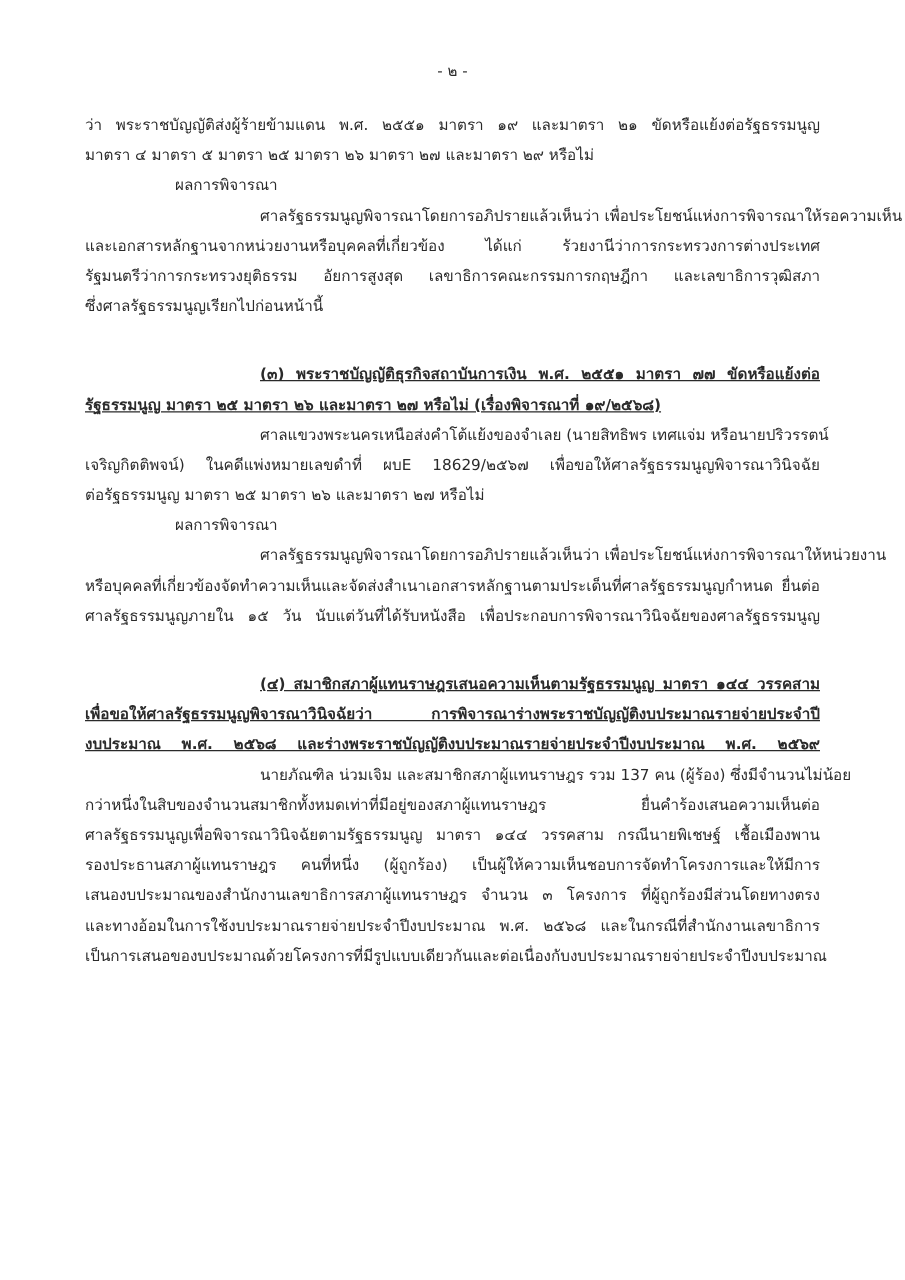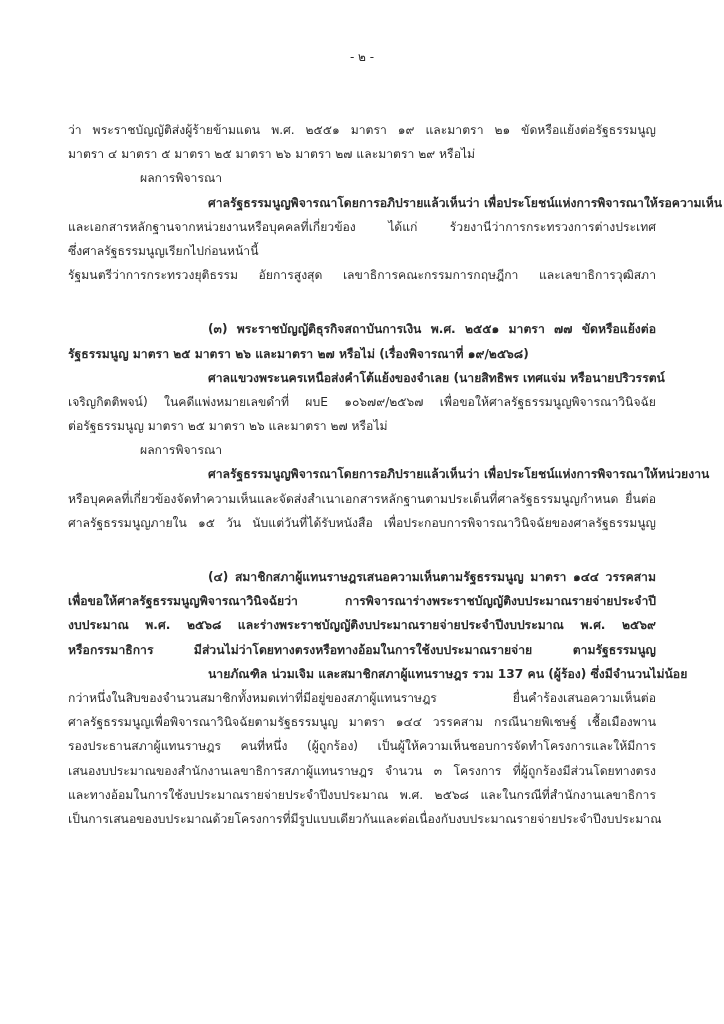--- a/index.html
+++ b/index.html
@@ -31,36 +31,36 @@
       font-size: 12px;
       line-height: 18px;
     }
     .body {
       position: absolute;
       left: 68px;
       top: 88px;
       width: 588px;
       font-size: 12.2px;
       line-height: 24.2px;
-      margin-top: 30px;
     }
     .line {
       display: block;
       white-space: nowrap;
       text-align: justify;
       text-align-last: justify;
       height: 24.2px;
     }
     .line.last {
       text-align-last: left;
     }
     .indent1 { padding-left: 72px; }
-    .indent2 { padding-left: 140px; font-weight: bold; }
+    .indent2 { padding-left: 140px; }
     .heading {
       font-weight: bold;
+      text-decoration: underline;
     }
     .underline {
       text-underline-offset: 3px;
     }
     .gap-lg { height: 30px; }
   </style>
 </head>
 <body>
 
 <div class="page">
@@ -68,45 +68,44 @@
   <div class="page-number">- ๒ -</div>
 
   <div class="body">
 
     <div>
       <span class="line">ว่า พระราชบัญญัติส่งผู้ร้ายข้ามแดน พ.ศ. ๒๕๕๑ มาตรา ๑๙ และมาตรา ๒๑ ขัดหรือแย้งต่อรัฐธรรมนูญ</span>
       <span class="line last">มาตรา ๔ มาตรา ๕ มาตรา ๒๕ มาตรา ๒๖ มาตรา ๒๗ และมาตรา ๒๙ หรือไม่</span>
       <span class="line last indent1"><span class="underline">ผลการพิจารณา</span></span>
       <span class="line indent2">ศาลรัฐธรรมนูญพิจารณาโดยการอภิปรายแล้วเห็นว่า เพื่อประโยชน์แห่งการพิจารณาให้รอความเห็น</span>
       <span class="line">และเอกสารหลักฐานจากหน่วยงานหรือบุคคลที่เกี่ยวข้อง ได้แก่ รัวยงานีว่าการกระทรวงการต่างประเทศ</span>
+      <span class="line">รัฐมนตรีว่าการกระทรวงยุติธรรม อัยการสูงสุด เลขาธิการคณะกรรมการกฤษฎีกา และเลขาธิการวุฒิสภา</span>
       <span class="line last">ซึ่งศาลรัฐธรรมนูญเรียกไปก่อนหน้านี้</span>
-      <span class="line">รัฐมนตรีว่าการกระทรวงยุติธรรม อัยการสูงสุด เลขาธิการคณะกรรมการกฤษฎีกา และเลขาธิการวุฒิสภา</span>
     </div>
 
     <div class="gap-lg"></div>
 
     <div>
       <span class="line heading indent2">(๓) พระราชบัญญัติธุรกิจสถาบันการเงิน พ.ศ. ๒๕๕๑ มาตรา ๗๗ ขัดหรือแย้งต่อ</span>
       <span class="line last heading">รัฐธรรมนูญ มาตรา ๒๕ มาตรา ๒๖ และมาตรา ๒๗ หรือไม่ (เรื่องพิจารณาที่ ๑๙/๒๕๖๘)</span>
       <span class="line indent2">ศาลแขวงพระนครเหนือส่งคำโต้แย้งของจำเลย (นายสิทธิพร เทศแจ่ม หรือนายปริวรรตน์</span>
-      <span class="line">เจริญกิตติพจน์) ในคดีแพ่งหมายเลขดำที่ ผบE ๑๐๖๗๙/๒๕๖๗ เพื่อขอให้ศาลรัฐธรรมนูญพิจารณาวินิจฉัย</span>
+      <span class="line">เจริญกิตติพจน์) ในคดีแพ่งหมายเลขดำที่ ผบE 18629/๒๕๖๗ เพื่อขอให้ศาลรัฐธรรมนูญพิจารณาวินิจฉัย</span>
       <span class="line last">ต่อรัฐธรรมนูญ มาตรา ๒๕ มาตรา ๒๖ และมาตรา ๒๗ หรือไม่</span>
       <span class="line last indent1"><span class="underline">ผลการพิจารณา</span></span>
       <span class="line indent2">ศาลรัฐธรรมนูญพิจารณาโดยการอภิปรายแล้วเห็นว่า เพื่อประโยชน์แห่งการพิจารณาให้หน่วยงาน</span>
       <span class="line">หรือบุคคลที่เกี่ยวข้องจัดทำความเห็นและจัดส่งสำเนาเอกสารหลักฐานตามประเด็นที่ศาลรัฐธรรมนูญกำหนด ยื่นต่อ</span>
       <span class="line">ศาลรัฐธรรมนูญภายใน ๑๕ วัน นับแต่วันที่ได้รับหนังสือ เพื่อประกอบการพิจารณาวินิจฉัยของศาลรัฐธรรมนูญ</span>
     </div>
 
     <div class="gap-lg"></div>
 
     <div>
       <span class="line heading indent2">(๔) สมาชิกสภาผู้แทนราษฎรเสนอความเห็นตามรัฐธรรมนูญ มาตรา ๑๔๔ วรรคสาม</span>
       <span class="line heading">เพื่อขอให้ศาลรัฐธรรมนูญพิจารณาวินิจฉัยว่า การพิจารณาร่างพระราชบัญญัติงบประมาณรายจ่ายประจำปี</span>
       <span class="line heading">งบประมาณ พ.ศ. ๒๕๖๘ และร่างพระราชบัญญัติงบประมาณรายจ่ายประจำปีงบประมาณ พ.ศ. ๒๕๖๙</span>
-      <span class="line heading">หรือกรรมาธิการ มีส่วนไม่ว่าโดยทางตรงหรือทางอ้อมในการใช้งบประมาณรายจ่าย ตามรัฐธรรมนูญ</span>
       <span class="line indent2">นายภัณฑิล น่วมเจิม และสมาชิกสภาผู้แทนราษฎร รวม 137 คน (ผู้ร้อง) ซึ่งมีจำนวนไม่น้อย</span>
       <span class="line">กว่าหนึ่งในสิบของจำนวนสมาชิกทั้งหมดเท่าที่มีอยู่ของสภาผู้แทนราษฎร ยื่นคำร้องเสนอความเห็นต่อ</span>
       <span class="line">ศาลรัฐธรรมนูญเพื่อพิจารณาวินิจฉัยตามรัฐธรรมนูญ มาตรา ๑๔๔ วรรคสาม กรณีนายพิเชษฐ์ เชื้อเมืองพาน</span>
       <span class="line">รองประธานสภาผู้แทนราษฎร คนที่หนึ่ง (ผู้ถูกร้อง) เป็นผู้ให้ความเห็นชอบการจัดทำโครงการและให้มีการ</span>
       <span class="line">เสนองบประมาณของสำนักงานเลขาธิการสภาผู้แทนราษฎร จำนวน ๓ โครงการ ที่ผู้ถูกร้องมีส่วนโดยทางตรง</span>
       <span class="line">และทางอ้อมในการใช้งบประมาณรายจ่ายประจำปีงบประมาณ พ.ศ. ๒๕๖๘ และในกรณีที่สำนักงานเลขาธิการ</span>
       <span class="line">เป็นการเสนอของบประมาณด้วยโครงการที่มีรูปแบบเดียวกันและต่อเนื่องกับงบประมาณรายจ่ายประจำปีงบประมาณ</span>
     </div>
 
   </div>

